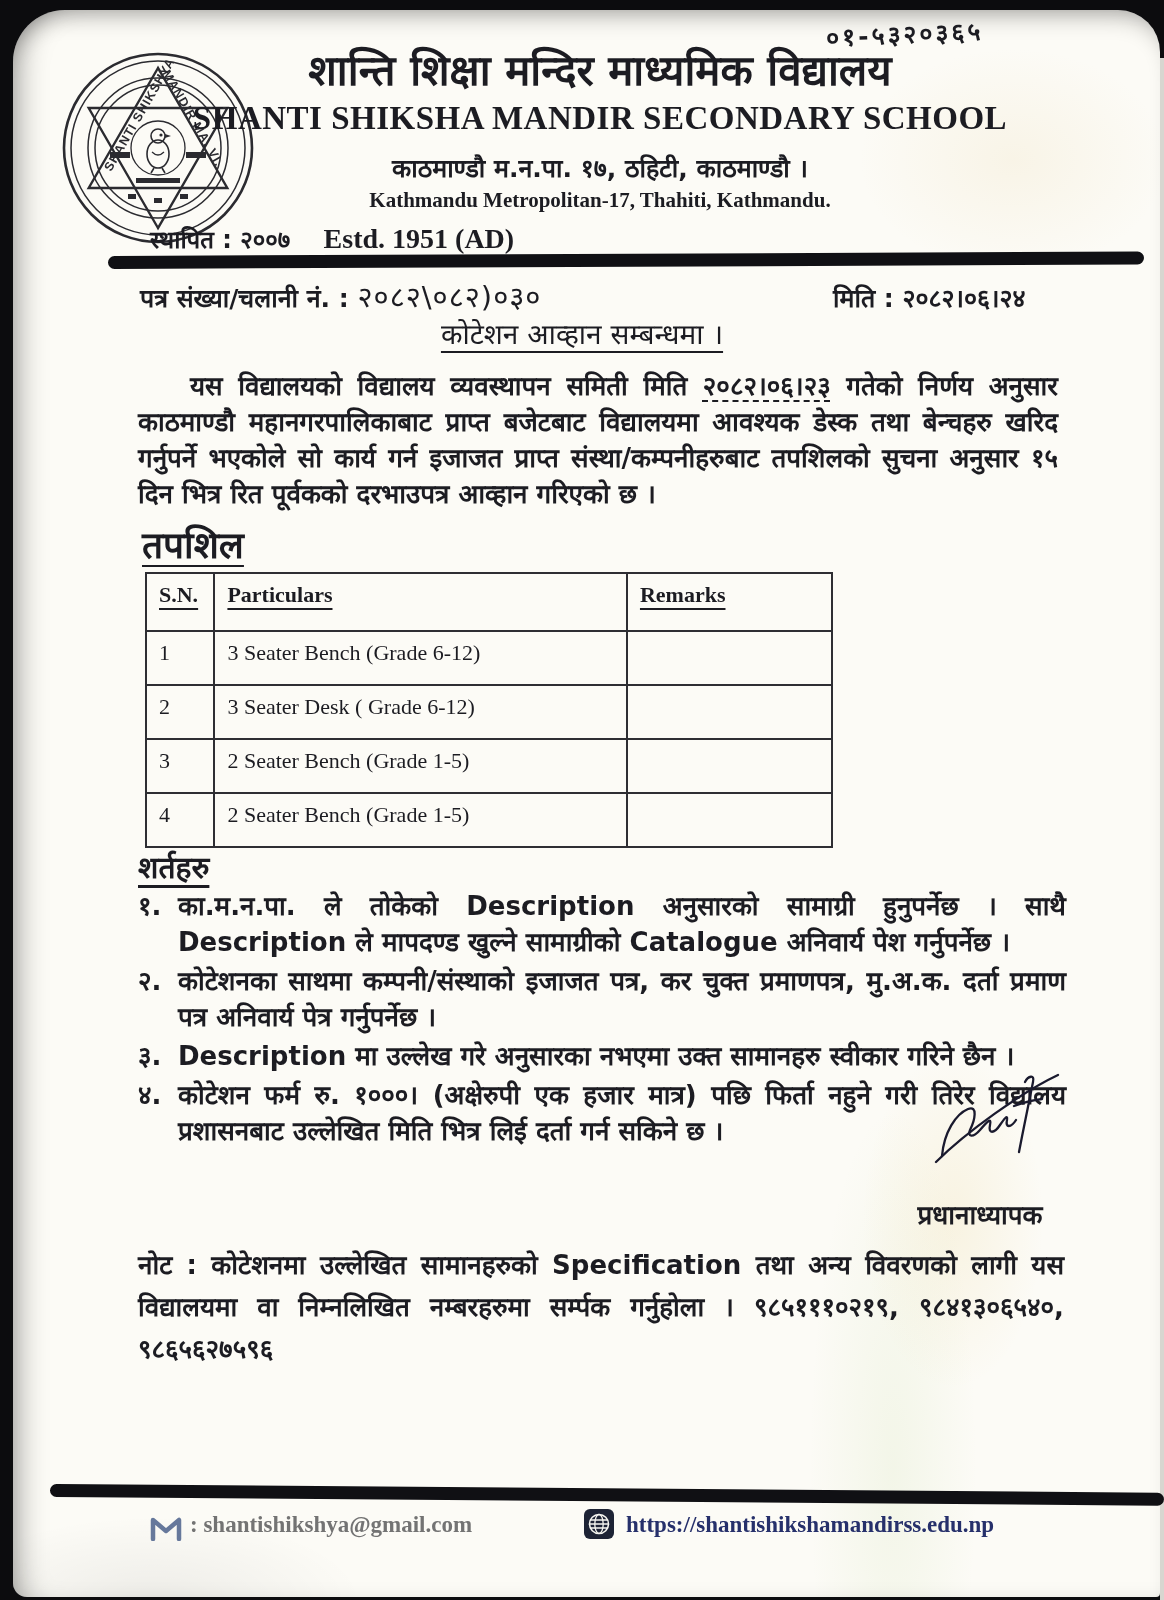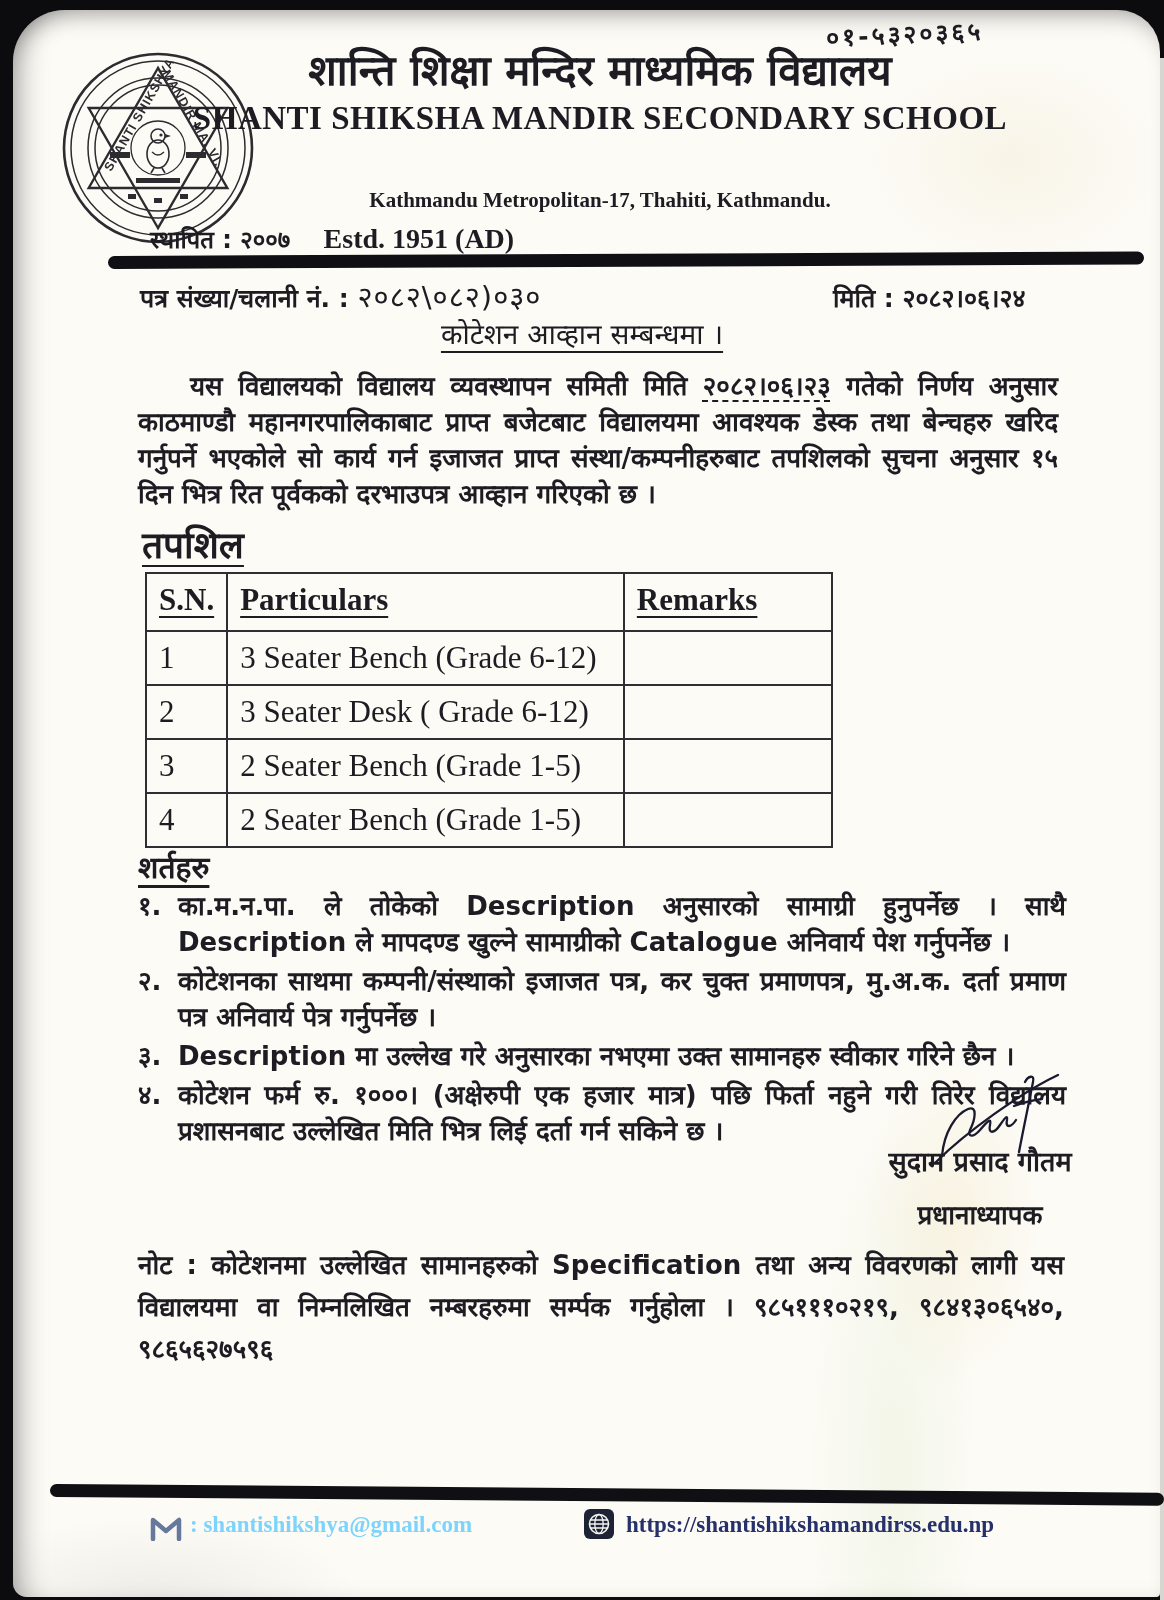--- a/index.html
+++ b/index.html
@@ -37,21 +37,21 @@
   .subject{left:0;top:314px;width:1164px;text-align:center;}
   .subject span{font-size:28px;font-weight:400;text-decoration:underline;
                 text-underline-offset:7px;text-decoration-thickness:2px;}
   .body-par{left:138px;top:368px;width:920px;font-size:26px;line-height:36px;font-weight:600;
             text-align:justify;text-indent:52px;}
   .body-par .mdate{text-decoration:underline dashed 1.5px;text-underline-offset:5px;}
   .tapasil{left:142px;top:518px;font-size:37px;font-weight:700;text-decoration:underline;
            text-underline-offset:7px;text-decoration-thickness:2px;}
 
   table.detail{left:145px;top:572px;width:688px;border-collapse:collapse;
-               font-family:"Liberation Serif","DejaVu Serif",serif;font-size:31px;color:#1c1c22;}
+               font-family:"Liberation Serif","DejaVu Serif",serif;font-size:22px;color:#1c1c22;}
   table.detail th, table.detail td{border:2px solid #2e2e33;vertical-align:top;
                text-align:left;padding:8px 12px 0 12px;}
   table.detail th{height:48px;font-weight:700;}
   table.detail td{height:44px;}
   .col-sn{width:70px;}.col-part{width:548px;}.col-rem{width:250px;}
   .th-u{text-decoration:underline;text-underline-offset:6px;text-decoration-thickness:2px;}
 
   .terms-title{left:138px;top:846px;font-size:30px;font-weight:700;text-decoration:underline;
                text-underline-offset:7px;text-decoration-thickness:2.5px;}
   .terms{left:138px;top:888px;width:928px;}
@@ -61,21 +61,21 @@
 
   .sig-svg{left:928px;top:1070px;}
   .sig-name{left:820px;top:1142px;width:320px;text-align:center;font-size:27px;font-weight:600;}
   .sig-role{left:820px;top:1196px;width:320px;text-align:center;font-size:26px;font-weight:600;}
 
   .note{left:138px;top:1244px;width:926px;font-size:26px;line-height:42px;font-weight:600;
         text-align:justify;}
   .rule-bottom{left:50px;top:1484px;width:1114px;height:13px;background:#101014;
                border-radius:7px;transform:rotate(0.45deg);transform-origin:left center;}
   .footer-email-icon{left:150px;top:1516px;}
-  .footer-email{left:190px;top:1512px;font-size:23px;font-weight:700;color:#7dd3fc;
+  .footer-email{left:190px;top:1512px;font-size:23px;font-weight:700;color:#737373;
                 font-family:"Liberation Serif","DejaVu Serif",serif;}
   .footer-site-icon{left:583px;top:1508px;}
   .footer-site{left:626px;top:1512px;font-size:23px;font-weight:700;color:#26306b;
                font-family:"Liberation Serif","DejaVu Serif",serif;}
   .logo-svg{left:58px;top:48px;}
 </style>
 </head>
 <body>
 
 <div class="stage">
@@ -111,20 +111,21 @@
         <rect x="122" y="146" width="8" height="5"></rect>
       </g>
       <g fill="#2b2b30" font-family="Liberation Sans, sans-serif" font-size="12.5" font-weight="bold">
         <text transform="translate(53,124) rotate(-60)" letter-spacing="1">SHANTI SHIKSHYA</text>
         <text transform="translate(104,25) rotate(60)" letter-spacing="1">MANDIR MA. VI.</text>
       </g>
     </svg>
 
     <div class="np-title">शान्ति शिक्षा मन्दिर माध्यमिक विद्यालय</div>
     <div class="en-title">SHANTI SHIKSHA MANDIR SECONDARY SCHOOL</div>
+    <div class="np-addr">काठमाण्डौ म.न.पा. १७, ठहिटी, काठमाण्डौ ।</div>
     <div class="en-addr">Kathmandu Metropolitan-17, Thahiti, Kathmandu.</div>
     <div class="estd">
       <span>स्थापित : २००७</span>
       <span>&nbsp;&nbsp;</span>
       <span class="en">Estd. 1951 (AD)</span>
     </div>
 
     <div class="rule-top"></div>
 
     <div class="meta-left">
@@ -206,21 +207,20 @@
 
     <svg class="sig-svg" width="134" height="96" viewBox="0 0 134 96">
       <g fill="none" stroke="#1a1a2e" stroke-width="2.3" stroke-linecap="round">
         <path d="M8,92 C38,62 94,22 130,5"></path>
         <path d="M14,86 C16,62 28,44 40,39 C50,35 47,50 42,60 C39,67 45,68 52,60 C58,53 64,46 62,55 C60,64 66,64 72,55 C76,49 80,44 79,50 C77,58 83,58 88,50"></path>
         <path d="M97,12 C100,6 107,4 105,12 C102,26 96,56 91,82"></path>
         <path d="M86,36 C96,32 106,30 114,29"></path>
       </g>
     </svg>
 
-    <div class="sig-name">सुदाम प्रसाद गौतम</div>
     <div class="sig-role">प्रधानाध्यापक</div>
 
     <div class="note">
       <span>नोट :</span>
       <span>कोटेशनमा उल्लेखित सामानहरुको Specification तथा अन्य विवरणको लागी यस विद्यालयमा वा निम्नलिखित नम्बरहरुमा सर्म्पक गर्नुहोला ।</span>
       <span>९८५१११०२१९, ९८४१३०६५४०, ९८६५६२७५९६</span>
     </div>
 
     <div class="rule-bottom"></div>
 

